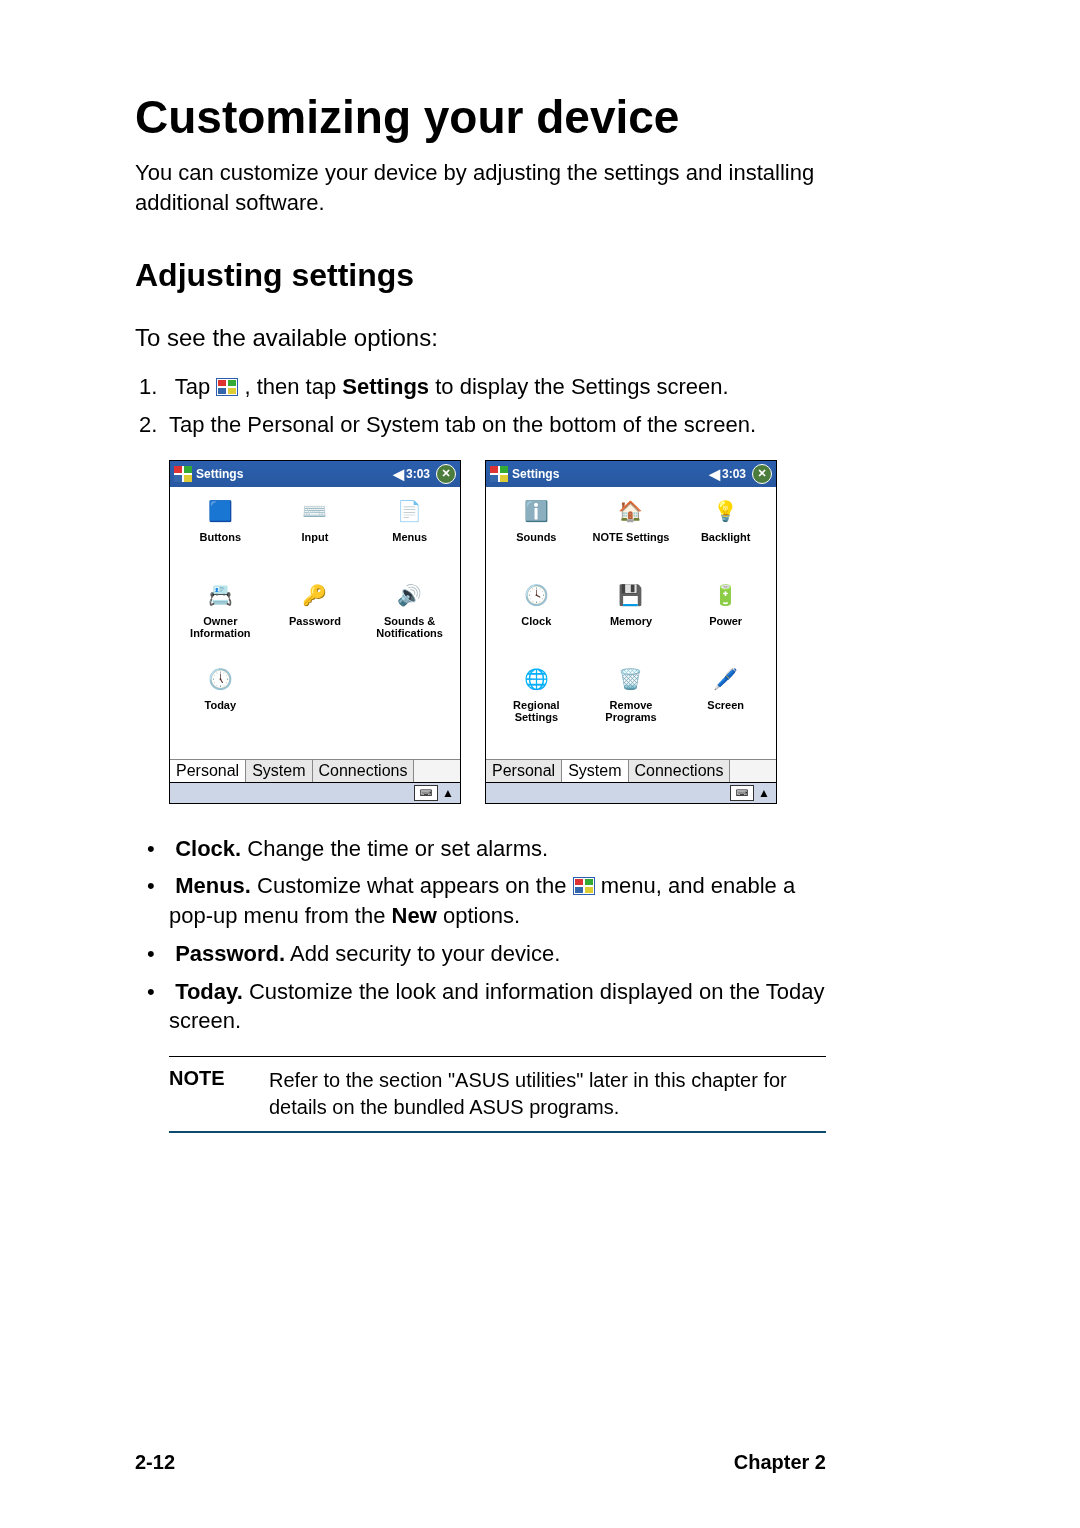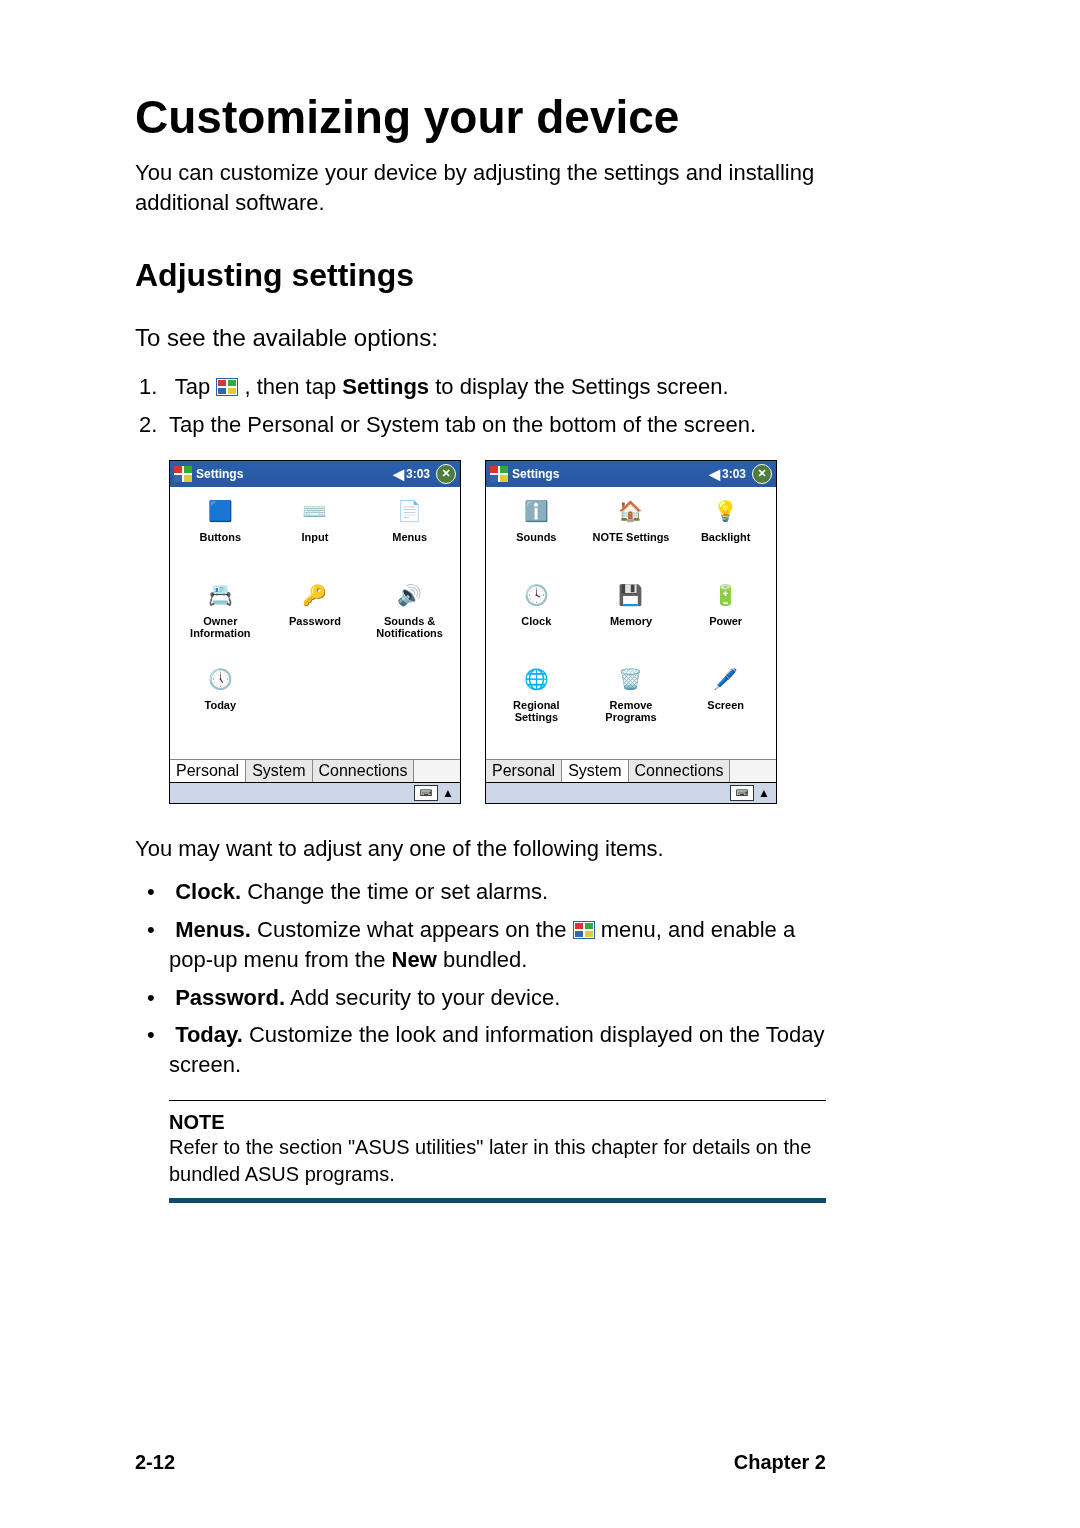--- a/index.html
+++ b/index.html
@@ -190,26 +190,25 @@
   }
   .bullets li::before {
     content: "•";
     display: inline-block;
     width: 22px;
     text-indent: 0;
   }
   .bold { font-weight: bold; }
   .note-box {
     border-top: 1px solid #000;
-    border-bottom: 5px solid #0c4a6e;
+    border-bottom: 2px solid #0c4a6e;
     display: flex;
     padding: 10px 0 10px 0;
     margin-left: 34px;
     margin-top: 6px;
-    flex-direction: column;
   }
   .note-label {
     width: 100px;
     font-weight: bold;
     font-size: 20px;
   }
   .note-text {
     flex: 1;
     font-size: 20px;
     line-height: 1.35;
@@ -367,28 +366,27 @@
         <div class="pda-tab inactive">Connections</div>
       </div>
       <div class="pda-sip">
         <span class="sip-icon">⌨</span>
         <span>▲</span>
       </div>
     </div>
 
   </div>
 
-  <div class="para">You may want to adjust any one of the following items.</div>
 
   <ul class="bullets">
     <li>
       <span class="bold">Clock.</span><span> Change the time or set alarms.</span>
     </li>
     <li>
-      <span class="bold">Menus.</span><span> Customize what appears on the </span><span class="inline-flag"></span><span> menu, and enable a pop-up menu from the </span><span class="bold">New</span><span> bundled.</span>
+      <span class="bold">Menus.</span><span> Customize what appears on the </span><span class="inline-flag"></span><span> menu, and enable a pop-up menu from the </span><span class="bold">New</span><span> options.</span>
     </li>
     <li>
       <span class="bold">Password.</span><span> Add security to your device.</span>
     </li>
     <li>
       <span class="bold">Today.</span><span> Customize the look and information displayed on the Today screen.</span>
     </li>
   </ul>
 
   <div class="note-box">

